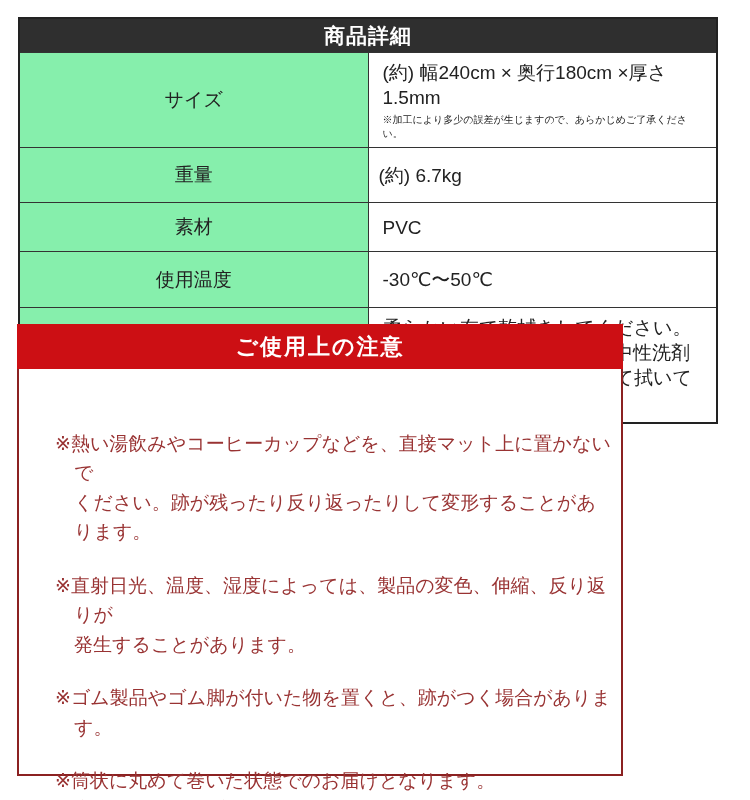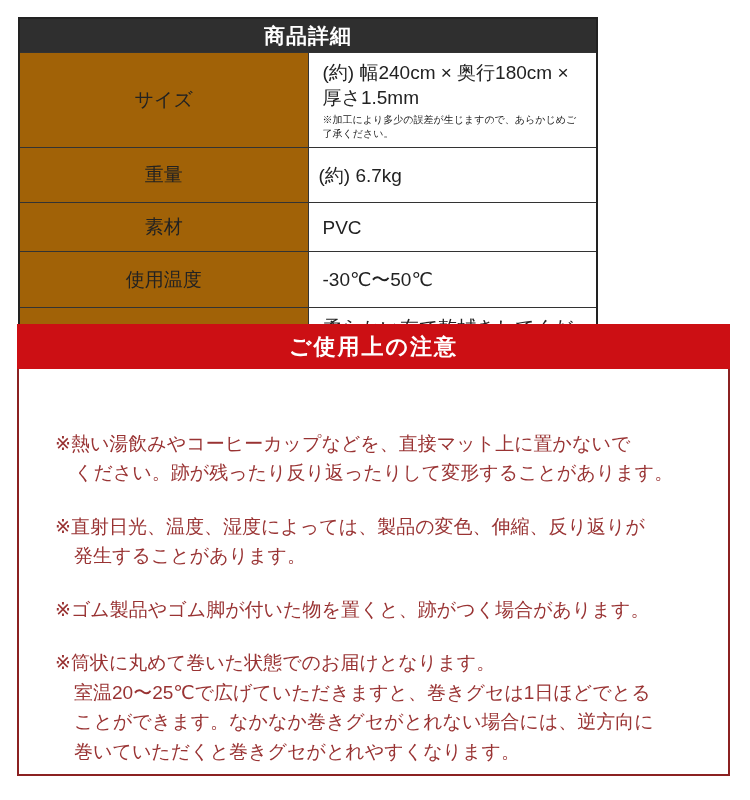--- a/index.html
+++ b/index.html
@@ -14,21 +14,21 @@
     height: 800px;
     background: #ffffff;
     overflow: hidden;
   }
 
   
   .spec-table {
     position: absolute;
     left: 18px;
     top: 17px;
-    width: 580px;
+    width: 700px;
     border-collapse: collapse;
     table-layout: fixed;
     border: 2px solid #222222;
   }
   .spec-table th, .spec-table td {
     border: 1px solid #333333;
   }
   .spec-table .table-title {
     background: #2f2f2f;
     color: #ffffff;
@@ -38,21 +38,21 @@
     height: 31px;
     letter-spacing: 1px;
   }
   .spec-table th.row-label {
     width: 180px;
     text-align: center;
     vertical-align: middle;
     font-size: 19px;
     font-weight: normal;
     color: #222222;
-    background: #a16207;
+    background: #86efac;
     padding: 4px 2px;
   }
   .spec-table td.row-value {
     vertical-align: middle;
     font-size: 19px;
     color: #222222;
     padding: 7px 14px;
     line-height: 1.32;
     margin-left: 15px;
   }
@@ -67,21 +67,21 @@
     margin-top: 3px;
     line-height: 1.35;
     font-family: Liberation Serif, serif;
   }
 
   
   .caution-box {
     position: absolute;
     left: 17px;
     top: 324px;
-    width: 713px;
+    width: 606px;
     height: 452px;
     box-sizing: border-box;
     border: 2px solid #8b2121;
     background: #ffffff;
   }
   .caution-title {
     margin: -2px -2px 0 -2px;
     height: 45px;
     line-height: 45px;
     background: #cc0f14;

